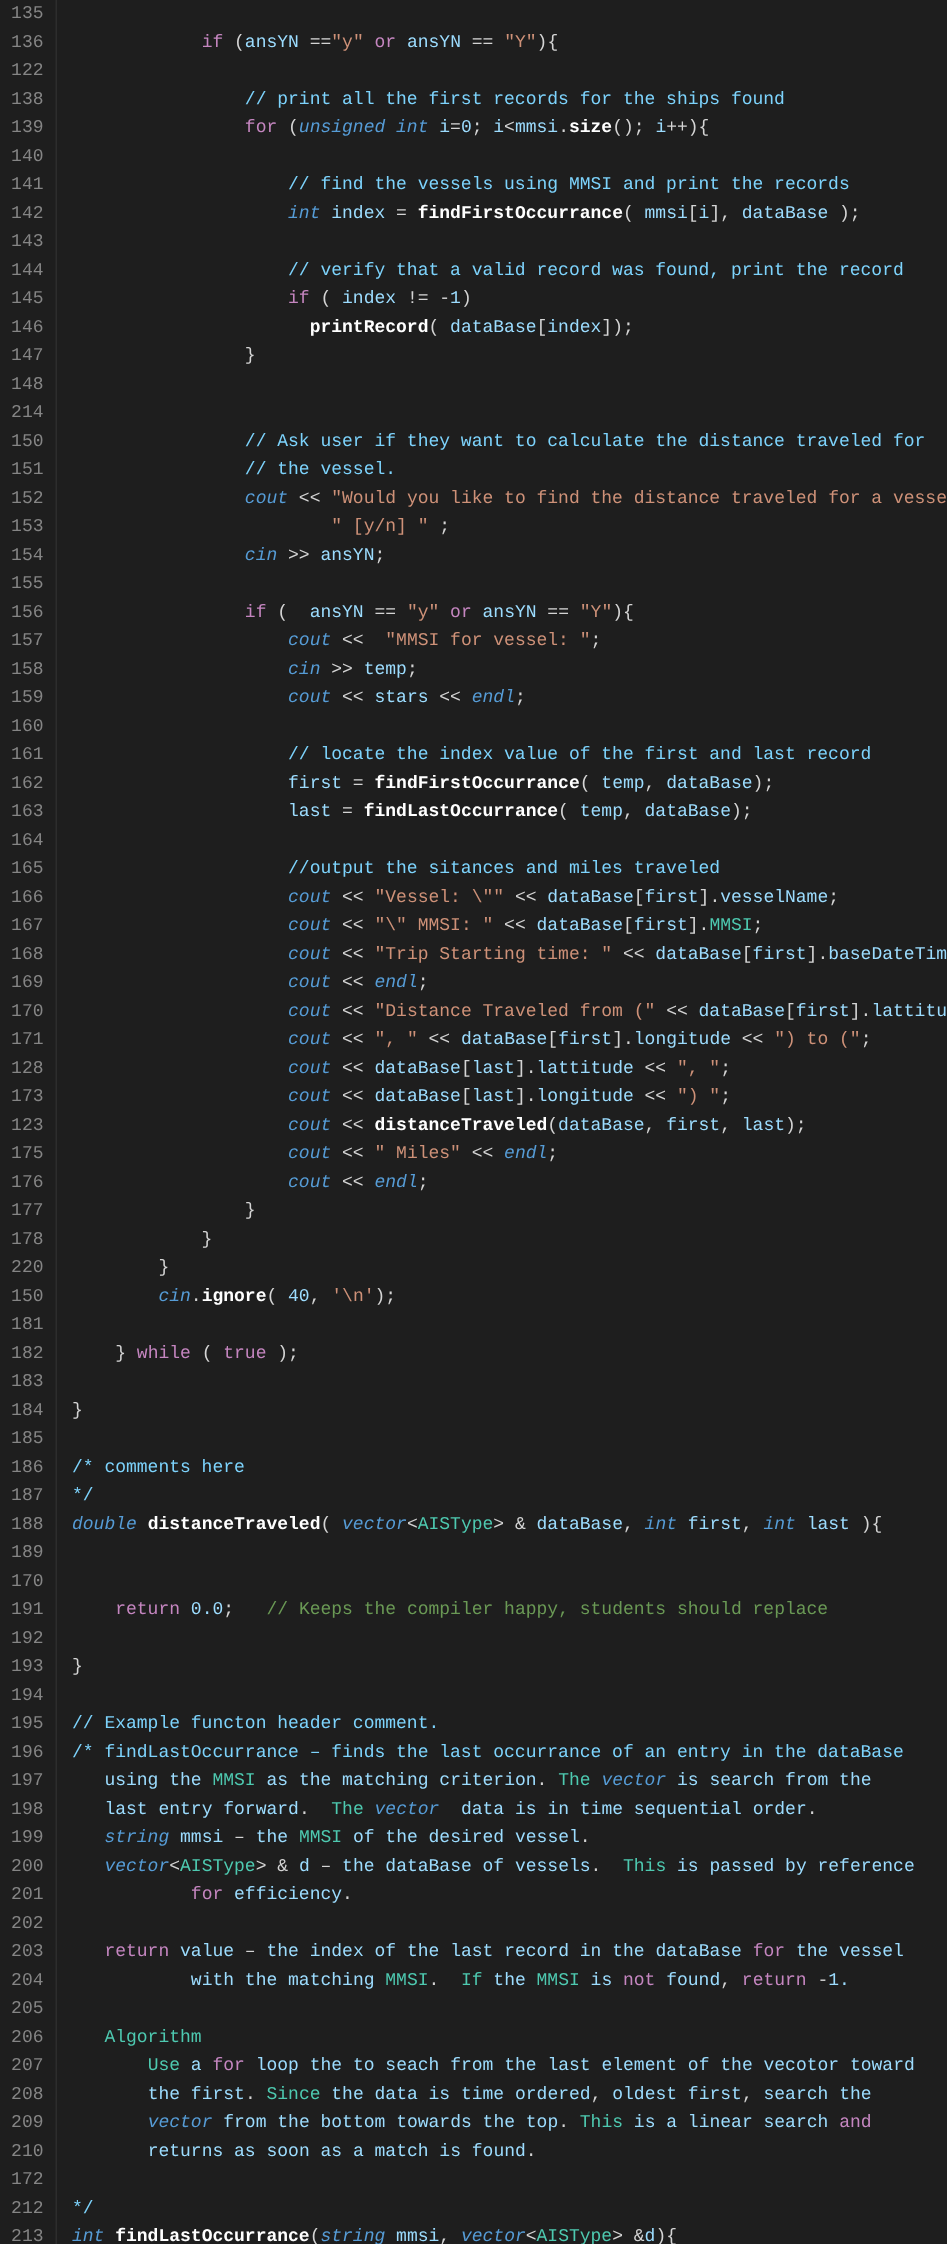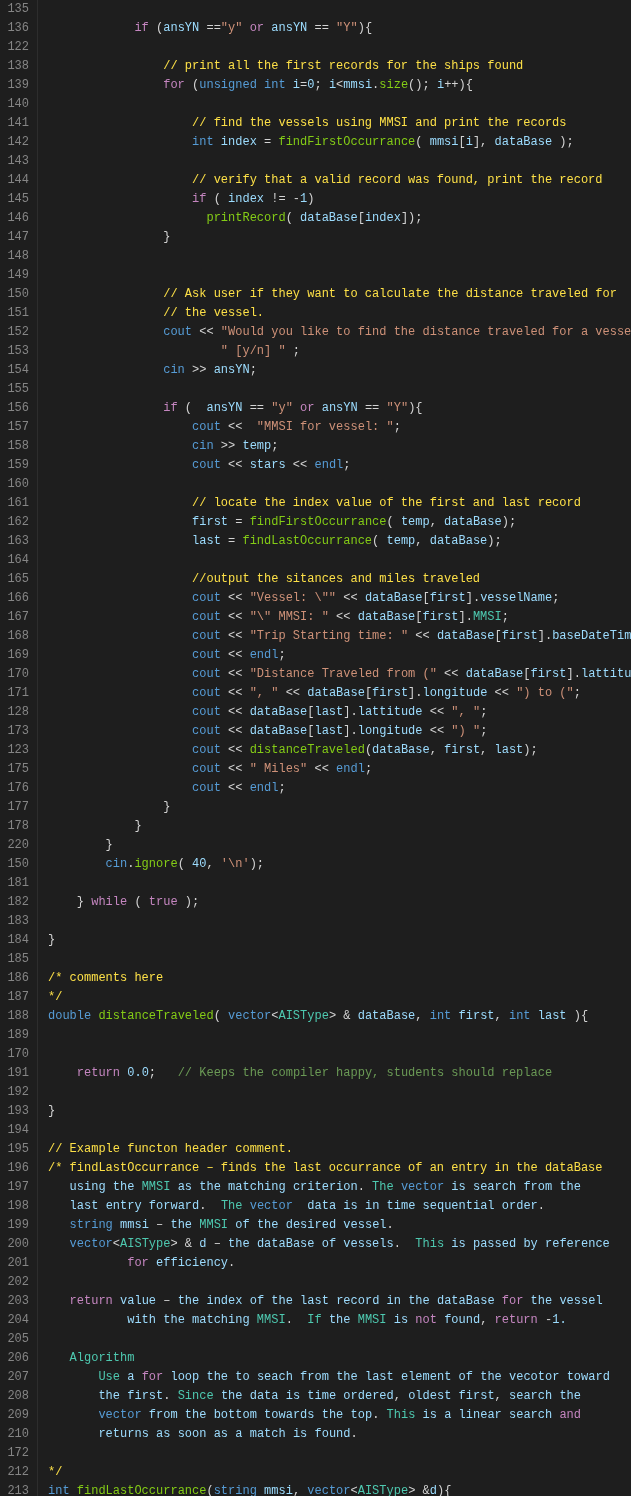--- a/index.html
+++ b/index.html
@@ -36,24 +36,24 @@
       overflow-x: auto;
       white-space: pre;
     }
     .code-content .line {
       height: 19px;
       line-height: 19px;
       font-size: 12px;
     }
     
     .kw { color: #c586c0; } 
-    .cmt { color: #fde047; }
+    .cmt { color: #7dd3fc; }
     .orange { color: #ce9178; }
-    .yellow { color: #84cc16; }
-    .blue { color: #569cd6; }
+    .yellow { color: #ffffff; font-weight: bold; }
+    .blue { color: #569cd6; font-style: italic; }
     .lt-blue { color: #9cdcfe; }
     .green { color: #6a9955; }
     .teal { color: #4ec9b0; }
   </style>
 </head>
 <body>
 
 <div class="code-container">
   <div class="line-numbers" id="lineNums">
       <div>135</div>
@@ -63,21 +63,21 @@
       <div>139</div>
       <div>140</div>
       <div>141</div>
       <div>142</div>
       <div>143</div>
       <div>144</div>
       <div>145</div>
       <div>146</div>
       <div>147</div>
       <div>148</div>
-      <div>149</div>
+      <div>214</div>
       <div>150</div>
       <div>151</div>
       <div>152</div>
       <div>153</div>
       <div>154</div>
       <div>155</div>
       <div>156</div>
       <div>157</div>
       <div>158</div>
       <div>159</div>

